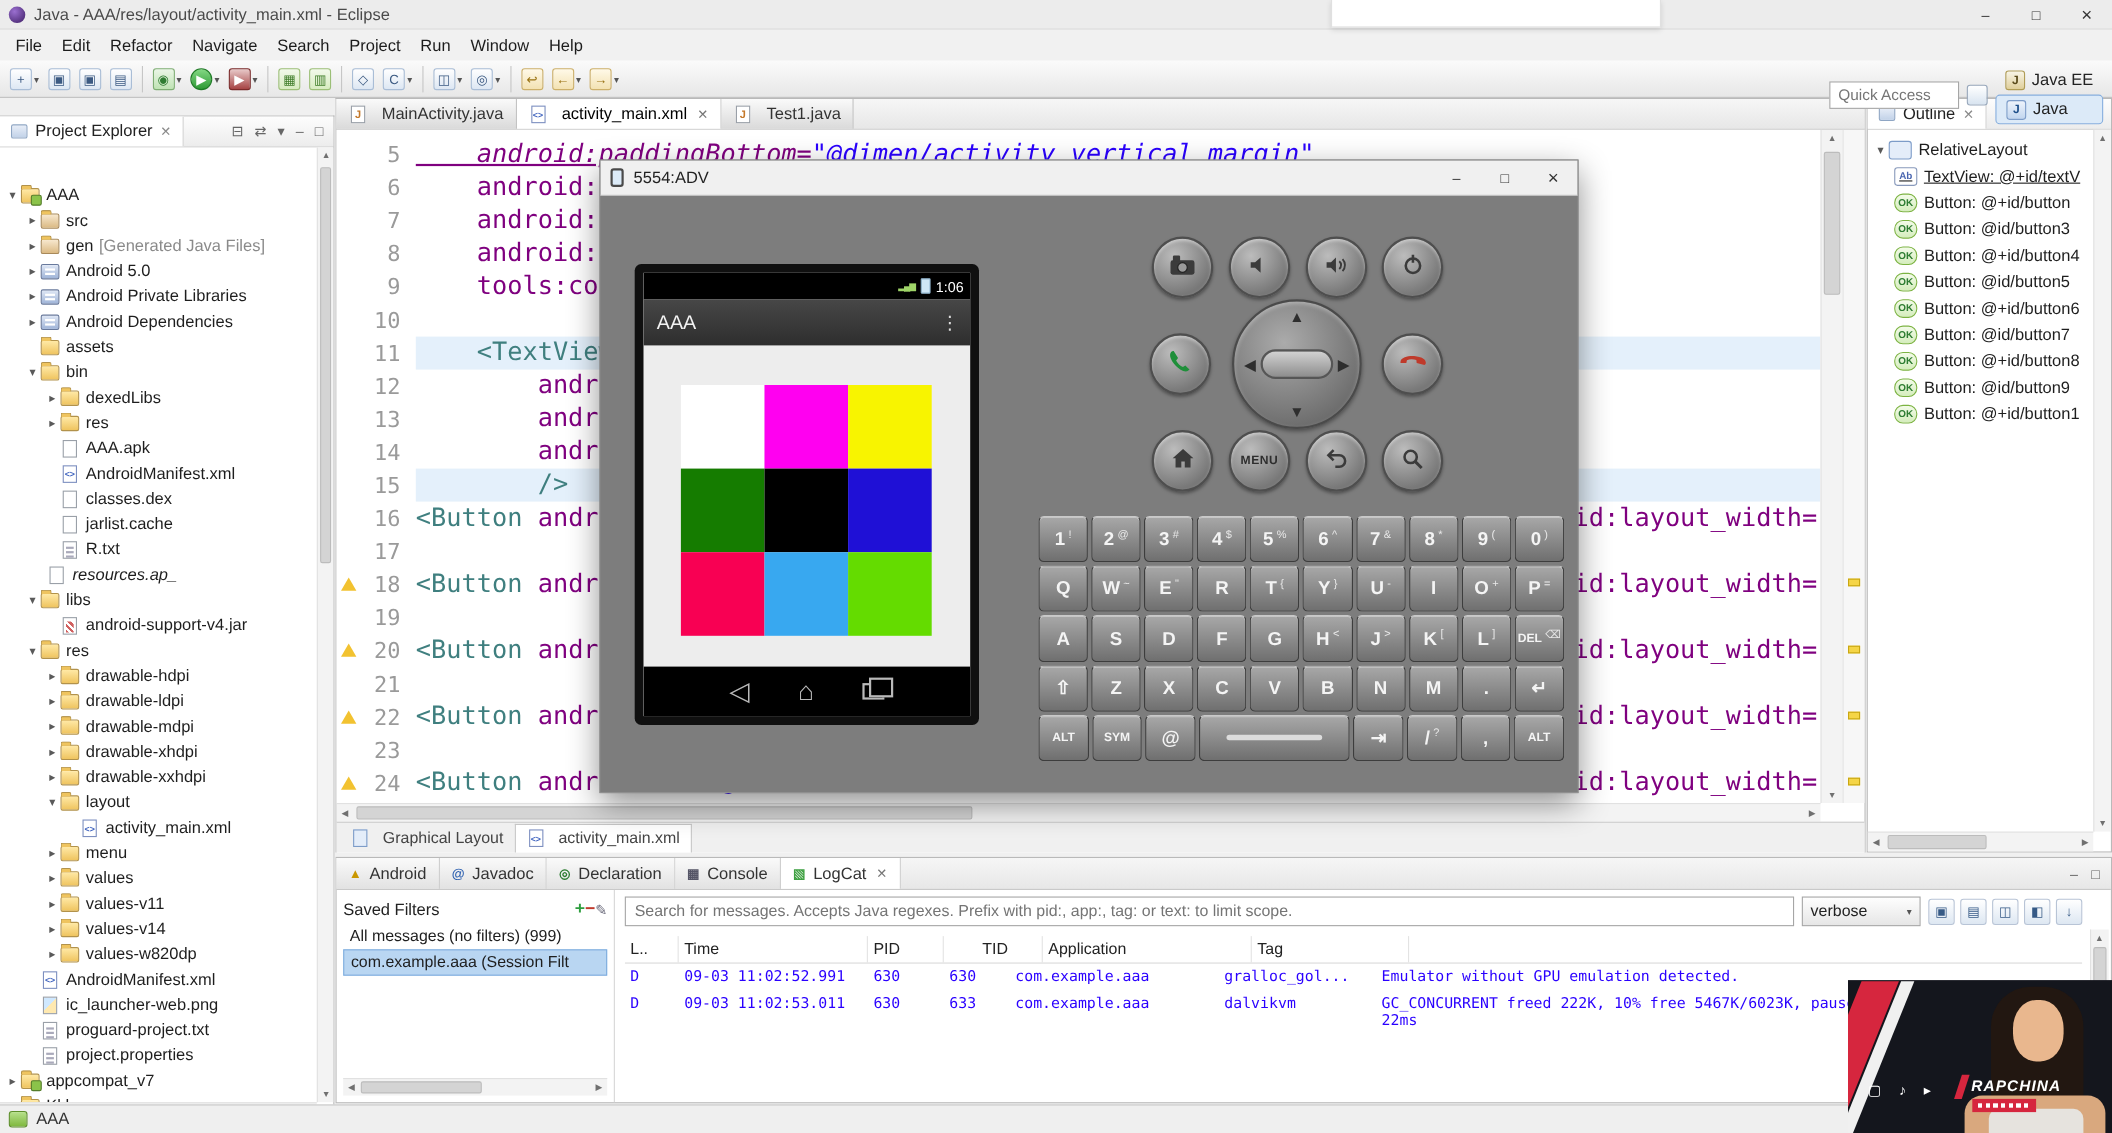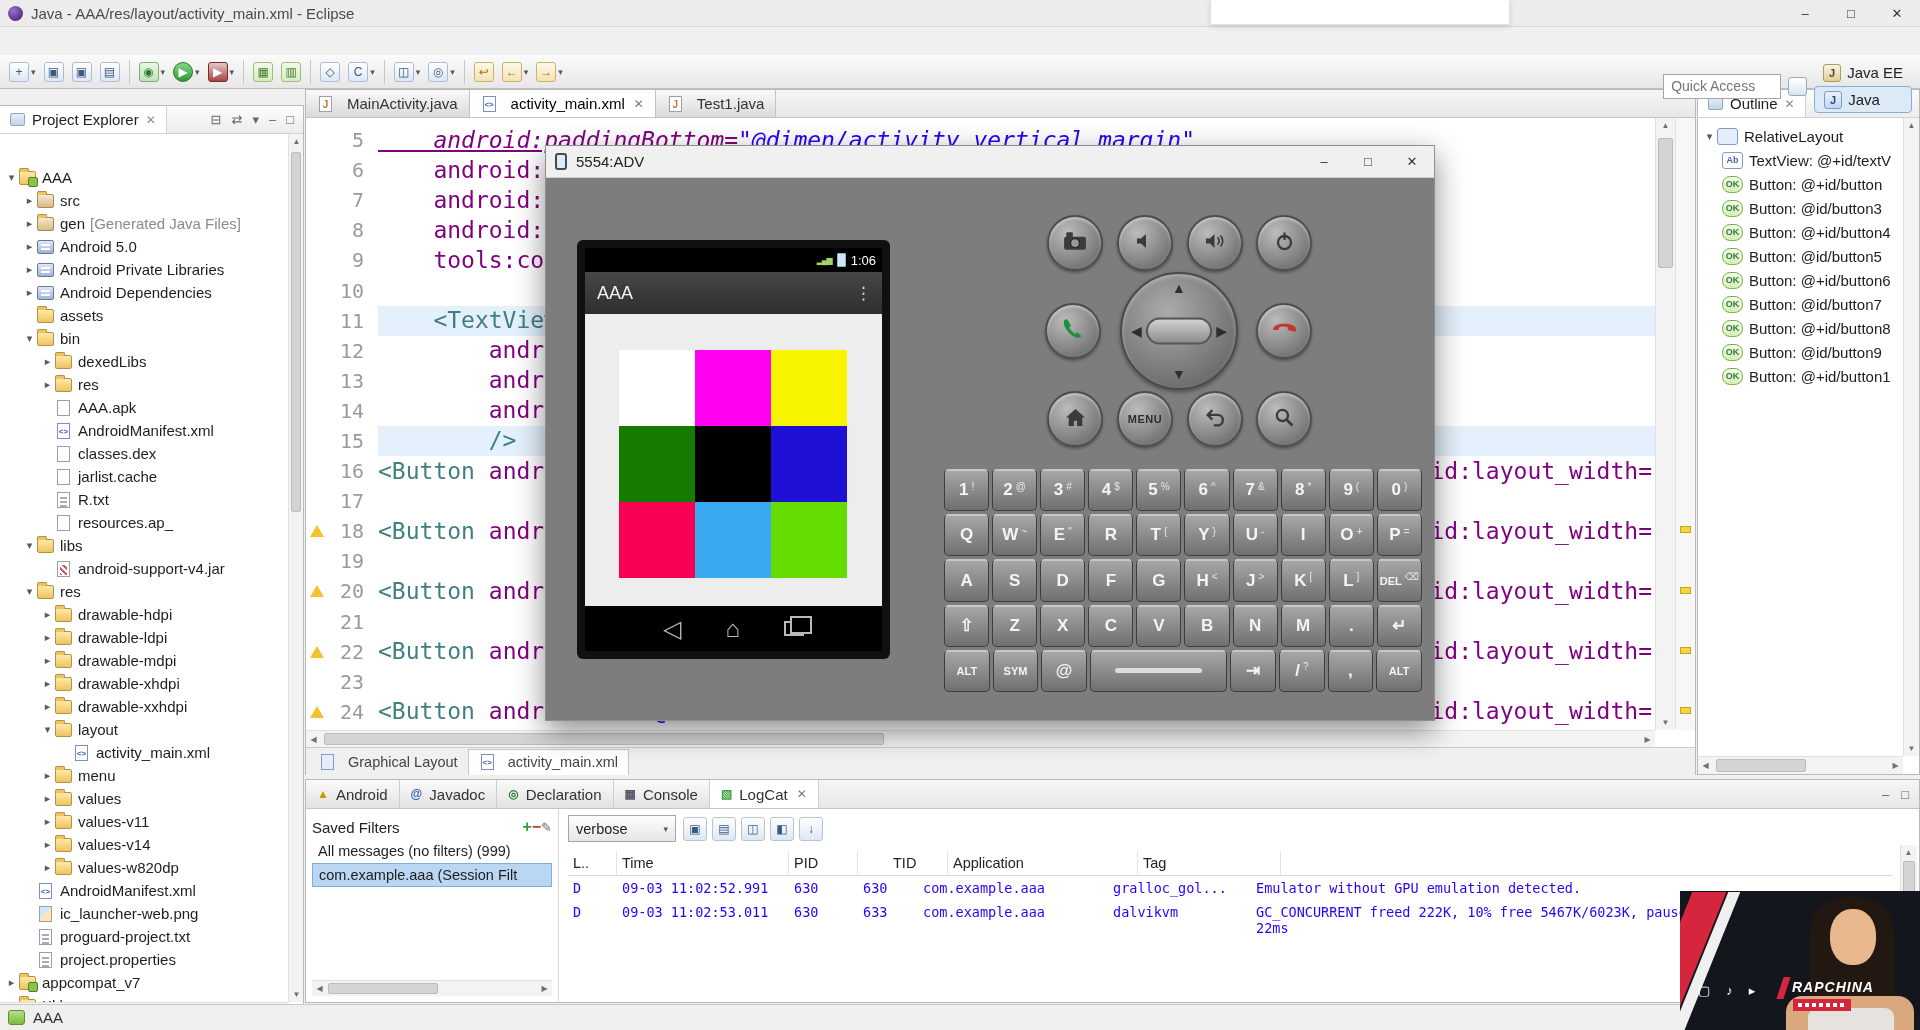--- a/index.html
+++ b/index.html
@@ -214,20 +214,31 @@
     <span class="appicon"></span>
     <span class="title">Java - AAA/res/layout/activity_main.xml - Eclipse</span>
     <div class="wincontrols">
       <span class="winbtn">–</span>
       <span class="winbtn">□</span>
       <span class="winbtn">✕</span>
     </div>
   </div>
   <div id="floatwin"></div>
 
+  <div id="menubar">
+      <div class="mi">File</div>
+      <div class="mi">Edit</div>
+      <div class="mi">Refactor</div>
+      <div class="mi">Navigate</div>
+      <div class="mi">Search</div>
+      <div class="mi">Project</div>
+      <div class="mi">Run</div>
+      <div class="mi">Window</div>
+      <div class="mi">Help</div>
+    </div>
 
   <div id="toolbar">
     <div id="tbicons">
         <div class="tbb">
           <span class="tbg tb-new-wizard">+</span>
           <span class="tbc">▾</span>
         </div>
         <div class="tbb">
           <span class="tbg tb-save">▣</span>
         </div>
@@ -388,21 +399,21 @@
         <div class="trow" style="padding-left: 40px;">
           <span class="tarrow"></span>
           <span class="ti ti-file"></span>
           <span class="tlabel">jarlist.cache</span>
         </div>
         <div class="trow" style="padding-left: 40px;">
           <span class="tarrow"></span>
           <span class="ti ti-text"></span>
           <span class="tlabel">R.txt</span>
         </div>
-        <div class="trow" style="padding-left: 40px;">
+        <div class="trow" style="padding-left: 28px; font-style: italic;">
           <span class="tarrow"></span>
           <span class="ti ti-file"></span>
           <span class="tlabel">resources.ap_</span>
         </div>
         <div class="trow" style="padding-left: 22px;">
           <span class="tarrow">▾</span>
           <span class="ti ti-folder"></span>
           <span class="tlabel">libs</span>
         </div>
         <div class="trow" style="padding-left: 40px;">
@@ -729,21 +740,21 @@
         <span>–</span>
         <span>□</span>
       </div>
     </div>
     <div id="otree">
         <div class="orow">
           <span class="tarrow">▾</span>
           <span class="oi oi-layout"></span>
           <span>RelativeLayout</span>
         </div>
-        <div class="orow" style="padding-left: 20px;">
+        <div class="orow" style="padding-left: 20px; text-decoration: underline;">
           <span class="oi oi-textview">Ab</span>
           <span>TextView: @+id/textV</span>
         </div>
         <div class="orow" style="padding-left: 20px;">
           <span class="oi oi-button">OK</span>
           <span>Button: @+id/button</span>
         </div>
         <div class="orow" style="padding-left: 20px;">
           <span class="oi oi-button">OK</span>
           <span>Button: @id/button3</span>
@@ -830,20 +841,21 @@
         </div>
       <div id="fhscroll">
         <span class="sbarr" style="left:0;top:0">◀</span>
         <div class="sbthumb" style="top:2px;bottom:2px;left:16px;width:110px"></div>
         <span class="sbarr" style="right:0;top:0">▶</span>
       </div>
     </div>
     <div id="bdiv"></div>
     <div id="lcright">
       <div class="lcsearch">
+        <input id="lcinput" placeholder="Search for messages. Accepts Java regexes. Prefix with pid:, app:, tag: or text: to limit scope." style="">
         <div id="lcsel">
           <span>verbose</span>
           <span style="font-size:9px;color:#555">▾</span>
         </div>
         <div id="lcicons" style="display:flex;gap:5px">
             <span class="lcico">▣</span>
             <span class="lcico">▤</span>
             <span class="lcico">◫</span>
             <span class="lcico">◧</span>
             <span class="lcico">↓</span>

